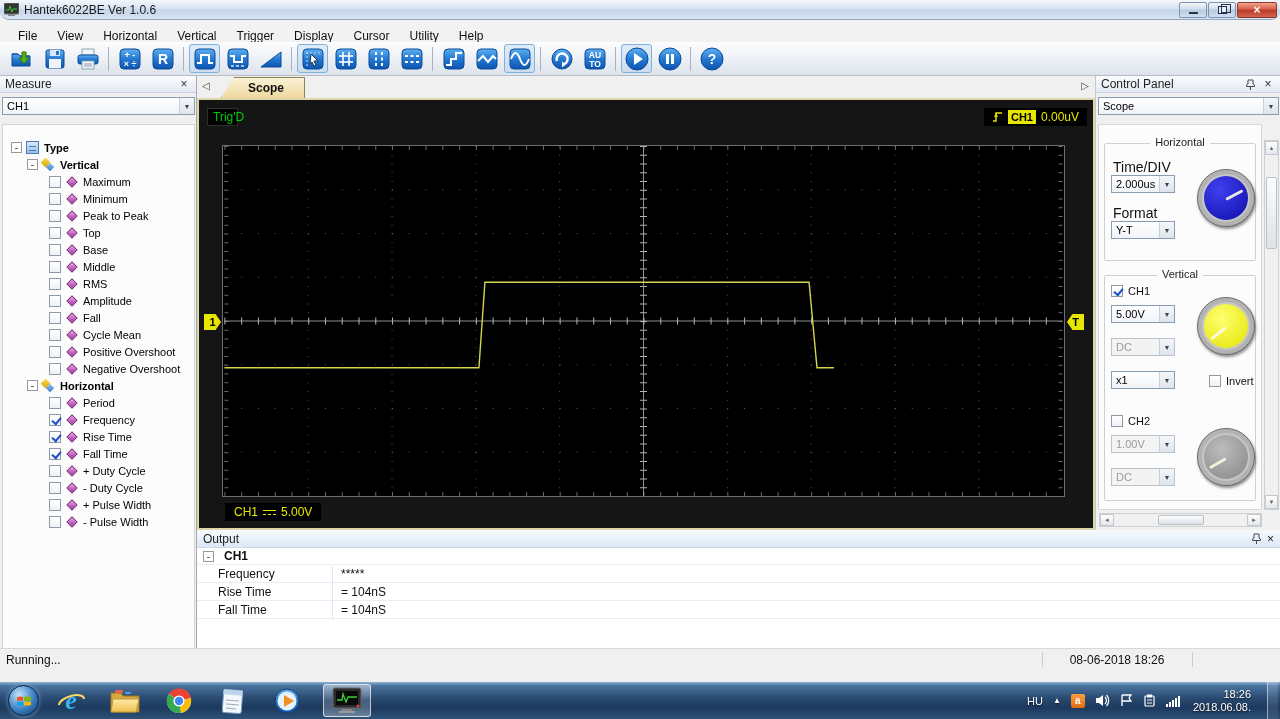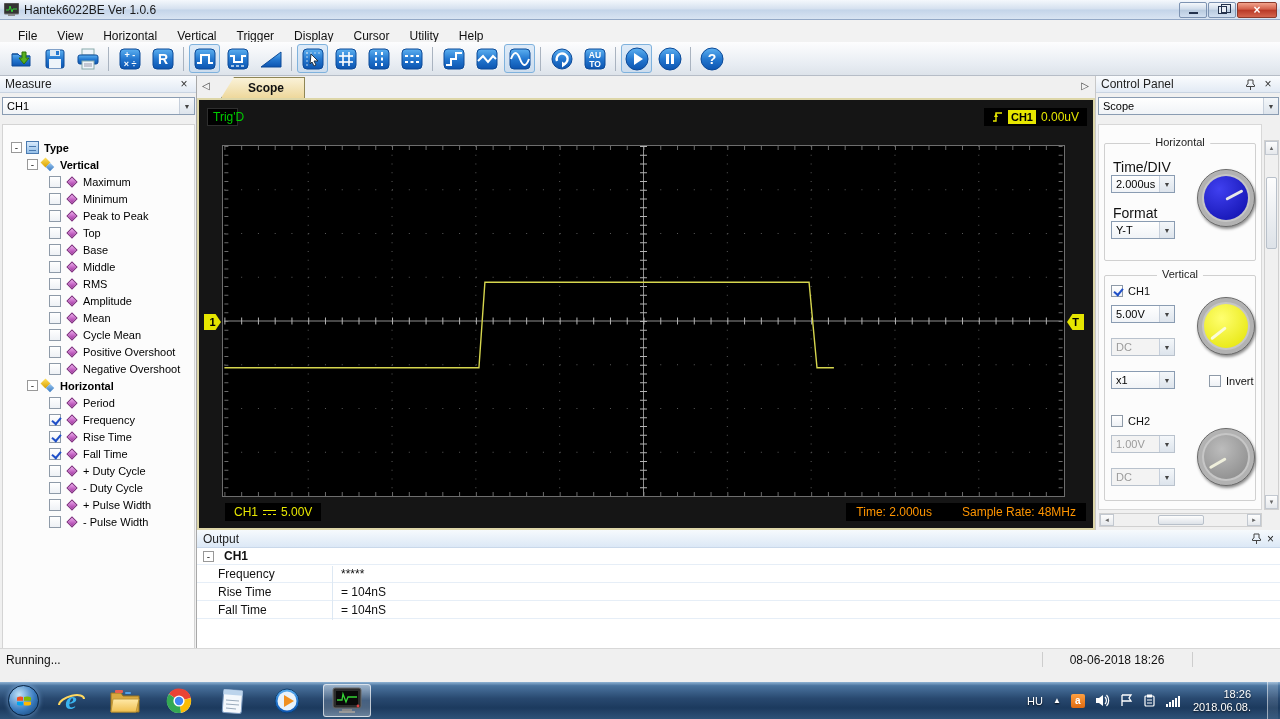--- a/index.html
+++ b/index.html
@@ -1,21 +1,21 @@
 <!DOCTYPE html>
 <html><head>
 <meta charset="utf-8">
 <style>
   * { margin:0; padding:0; box-sizing:border-box; }
   html,body { width:1280px; height:719px; overflow:hidden; font-family:"Liberation Sans",sans-serif; background:#f0f0f0; position:relative; }
 
   
   #titlebar { position:absolute; left:0; top:0; width:1280px; height:20px;
     background:linear-gradient(#f4f8fc,#d4e0ef 48%,#c3d4e9 52%,#d9e4f2);
-    border-bottom:1px solid #93a8c6; display:flex; align-items:center; padding-left:4px; font-size:12px; color:#1a1a1a; }
+    border-bottom:1px solid #93a8c6; display:flex; align-items:center; padding-left:4px; font-size:12px; color:#1a1a1a;border-radius:9px; }
   #titlebar .appico { width:15px; height:13px; margin-right:5px; }
   #winbtns { position:absolute; right:3px; top:2px; display:flex; gap:1px; }
   .wbtn { width:28px; height:16px; border:1px solid #7d93b2; border-radius:2px;
     background:linear-gradient(#f5f8fb,#cfdceb 45%,#b8cade 50%,#d0def0); display:flex; align-items:center; justify-content:center; }
   .wbtn.close { width:40px; border-color:#8c3a2c; background:linear-gradient(#f2a38c,#d2604a 45%,#b83826 50%,#d4654e); color:#fff; font-weight:bold; font-size:12px; }
   .glyph-min { width:9px; height:3px; border-bottom:2px solid #23324d; margin-top:5px; }
   .glyph-restore { width:9px; height:8px; border:1px solid #23324d; position:relative; background:#e8eef6; }
   .glyph-restore::before { content:""; position:absolute; left:2px; top:-3px; width:8px; height:7px; border:1px solid #23324d; }
 
   
@@ -389,21 +389,21 @@
         <span>RMS</span>
       </div>
     <div class="trow lvl3">
         <span class="cb"></span>
         <span class="diamond"></span>
         <span>Amplitude</span>
       </div>
     <div class="trow lvl3">
         <span class="cb"></span>
         <span class="diamond"></span>
-        <span>Mean</span>
+        <span>Fall</span>
       </div>
     <div class="trow lvl3">
         <span class="cb"></span>
         <span class="diamond"></span>
         <span>Cycle Mean</span>
       </div>
     <div class="trow lvl3">
         <span class="cb"></span>
         <span class="diamond"></span>
         <span>Positive Overshoot</span>
@@ -518,24 +518,20 @@
     </svg>
   </div>
 
   <div class="marker" id="marker-left"><span>1</span></div>
   <div class="marker" id="marker-right"><span>T</span></div>
 
   <div id="ch-box">
     <span>CH1</span>
     <span class="dc-sym"></span>
     <span>5.00V</span>
-  </div>
-  <div id="time-box">
-    <span>Time: 2.000us</span>
-    <span>Sample Rate: 48MHz</span>
   </div>
 </div>
 
 <div id="cpanel">
   <div class="pane-header">
     <span>Control Panel</span>
     <svg class="pin-ico" width="9" height="11">
         <path d="M2,1 h5 v4 l1.5,1 v1.5 h-8 v-1.5 l1.5,-1 z" fill="none" stroke="#444"></path>
         <line x1="4.5" y1="7.5" x2="4.5" y2="11" stroke="#444"></line>
       </svg>

